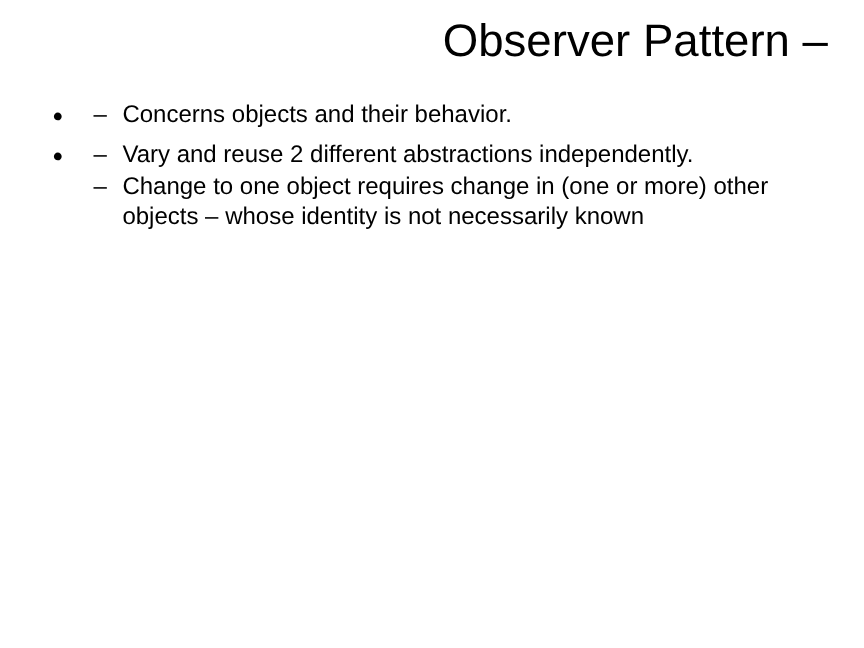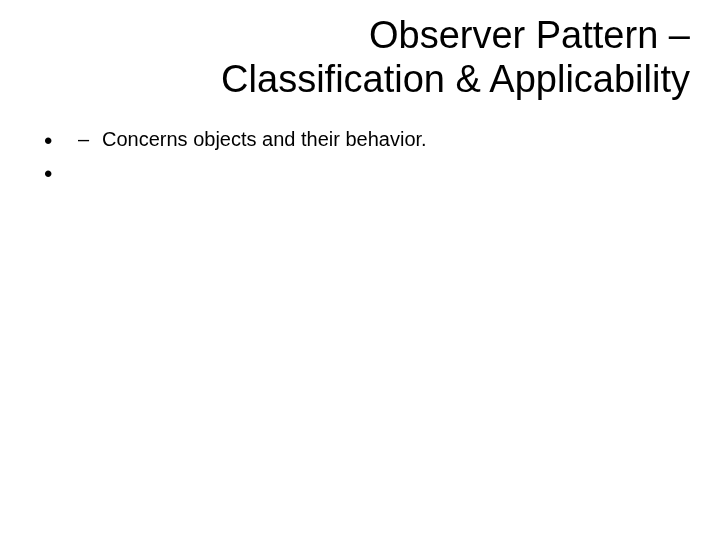--- a/index.html
+++ b/index.html
@@ -57,26 +57,33 @@
       position: absolute;
       left: 0;
       top: 0;
     }
   </style>
 </head>
 <body>
 
 <h1 class="title">
   <span>Observer Pattern –</span><br>
-  <span>Classification &amp; Applicability</span>
 </h1>
 
 <ul class="level1">
   <li>
     <ul class="level2">
       <li>
         <span>Concerns objects and their behavior.</span>
       </li>
     </ul>
   </li>
   <li>
+    <ul class="level2">
+      <li>
+        <span>Vary and reuse 2 different abstractions independently.</span>
+      </li>
+      <li>
+        <span>Change to one object requires change in (one or more) other objects – whose identity is not necessarily known</span>
+      </li>
+    </ul>
   </li>
 </ul>
 
 </body></html>

